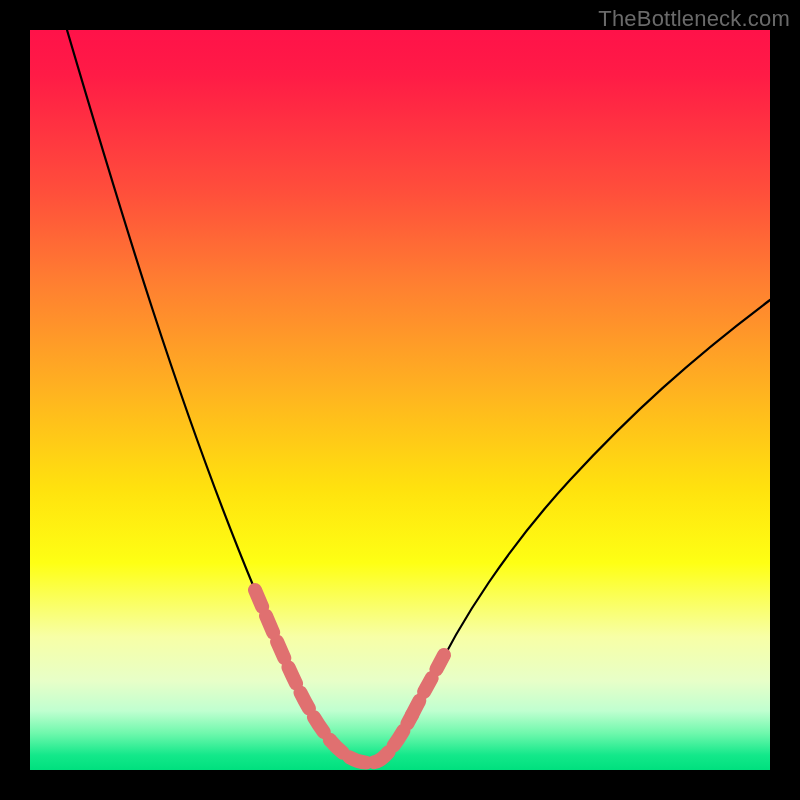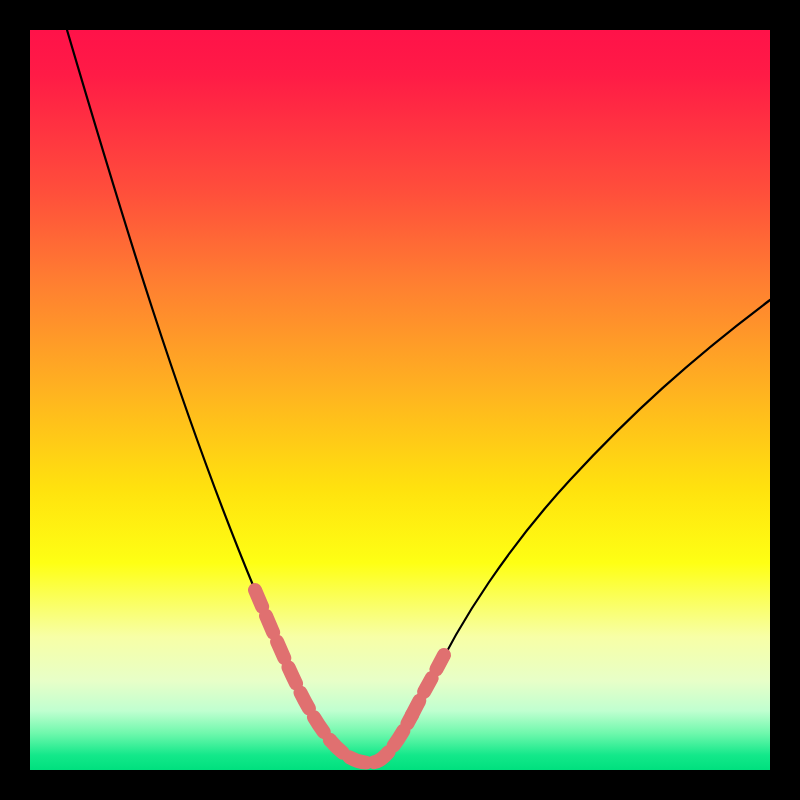--- a/index.html
+++ b/index.html
@@ -56,20 +56,21 @@
     left: 0;
     top: 0;
     width: 740px;
     height: 740px;
   }
 </style>
 </head>
 <body>
 
 <div class="outer">
+  <div class="watermark">TheBottleneck.com</div>
 
   <div class="plot">
     <svg class="curve" viewBox="0 0 740 740">
 
       <path d="M 37 0
                C 90 180, 150 380, 225 560
                C 255 630, 275 680, 300 710
                C 315 728, 330 735, 345 732
                C 360 728, 380 695, 400 655
                C 430 590, 480 515, 540 450

